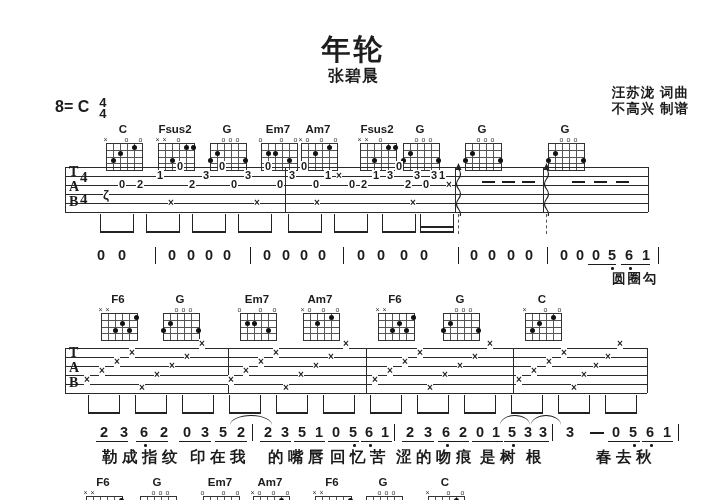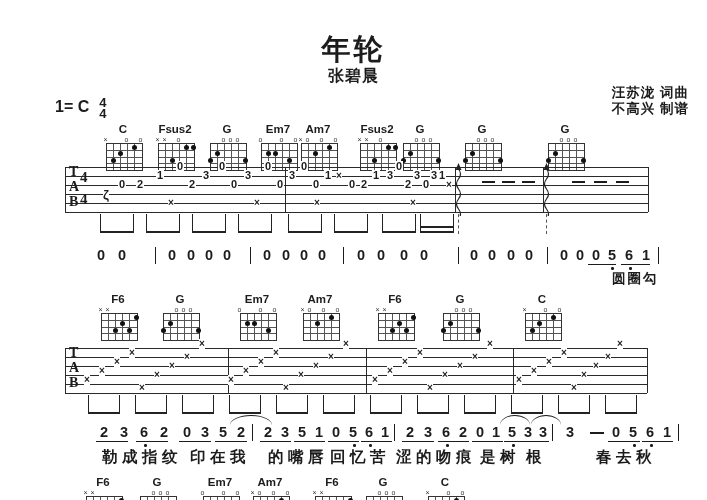--- a/index.html
+++ b/index.html
@@ -38,21 +38,21 @@
 </style>
 </head>
 <body>
 
 <div id="page">
   <div class="abs artist">张碧晨</div>
   <div class="abs title">年轮</div>
   <div class="abs credit c1">汪苏泷 词曲</div>
   <div class="abs credit c2">不高兴 制谱</div>
   <div class="abs keysig">
-    <span>1= C</span><span class="ts"><span>4</span><span>4</span></span>
+    <span>8= C</span><span class="ts"><span>4</span><span>4</span></span>
   </div>
   <div id="layer-chords">
       <div class="abs" style="left: 102.5px; top: 124px; width: 41px; height: 46px;">
         <div class="abs cname" style="left: 0px; top: 0px; width: 41px;">C</div>
         <div class="abs cmark" style="left: 1px; top: 12px;">×</div>
         <div class="abs cmark" style="left: 22px; top: 12px;">o</div>
         <div class="abs cmark" style="left: 36px; top: 12px;">o</div>
         <div class="abs cgrid" style="left: 3px; top: 19px; width: 35px; height: 26px;">
           <div class="abs gline" style="left: 6.5px; top: 0px; width: 1px; height: 26px;"></div>
           <div class="abs gline" style="left: 13.5px; top: 0px; width: 1px; height: 26px;"></div>

